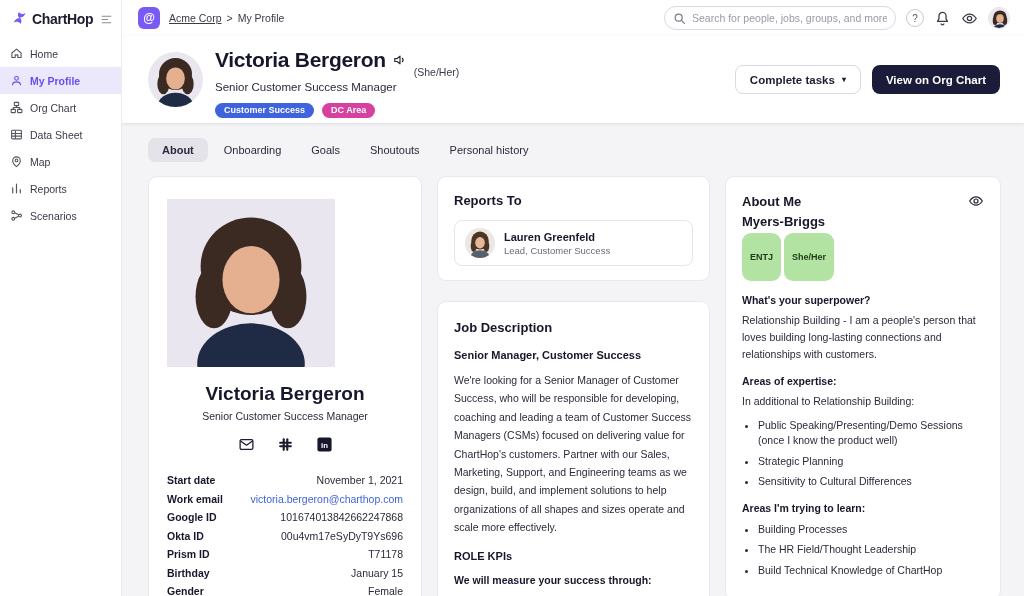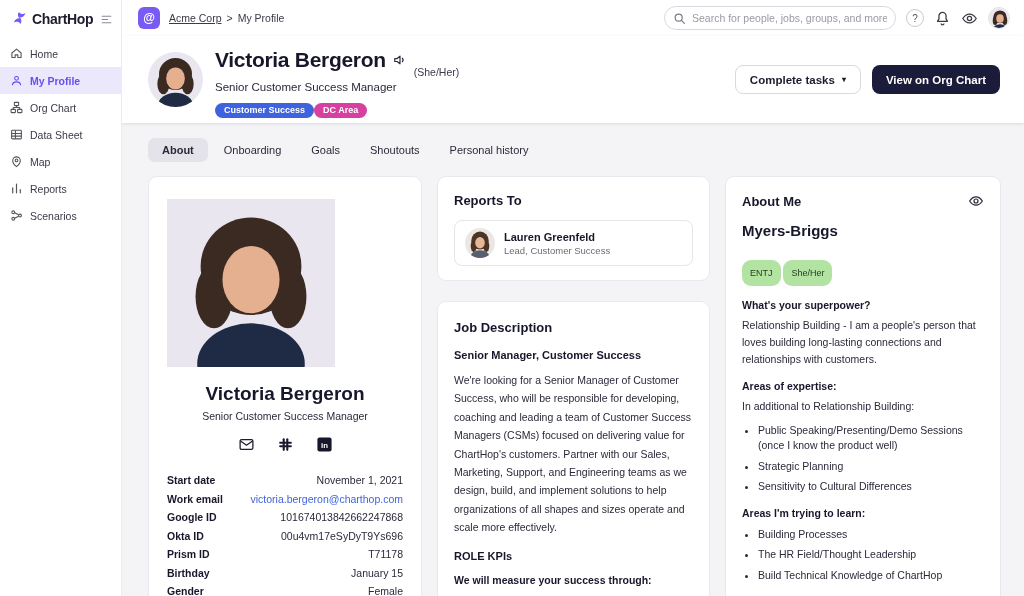--- a/index.html
+++ b/index.html
@@ -47,21 +47,21 @@
   .page-header { position:absolute; left:122px; top:36px; width:902px; height:87px;
     background:#fff; box-shadow:0 1px 3px rgba(20,20,40,.10); display:flex;
     align-items:center; padding:0 24px 0 26px; z-index:2; }
   .hdr-avatar { width:55px; height:55px; border-radius:50%; overflow:hidden; flex:0 0 auto; }
   .hdr-info { margin-left:12px; }
   .hdr-name-row { display:flex; align-items:center; gap:7px; }
   .hdr-name { font-size:21px; font-weight:bold; color:#17172b; letter-spacing:-.3px; }
   .speaker { width:14px; height:14px; color:#2a2a3a; cursor:pointer; }
   .hdr-pronouns { font-size:10.5px; color:#3a3a48;margin-top:24px; }
   .hdr-title { font-size:11.5px; color:#2a2a3a; margin-top:3px; }
-  .badge-row { display:flex; gap:0; margin-top:10px; }
+  .badge-row { display:flex; gap:8px; margin-top:10px; }
   .pill { font-size:9px; font-weight:bold; color:#fff; padding:2.5px 9px; border-radius:9px; }
   .hdr-actions { margin-left:auto; display:flex; gap:11px; align-items:center; }
   .btn { height:29px; border-radius:8px; font-size:11.5px; font-weight:bold;
     display:flex; align-items:center; padding:0 14px; cursor:pointer; gap:7px;
     font-family:"Liberation Sans", sans-serif; }
   .btn-outline { background:#fff; border:1px solid #d9d9e0; color:#1c1c2e; }
   .btn-dark { border:none; color:#fff; }
   .caret { font-size:8px; }
 
   
@@ -102,23 +102,23 @@
   .jd-heading { font-weight:bold; font-size:11px; margin-top:14px; color:#17172b; }
   .jd-body { margin-top:10px; line-height:1.75; }
   .jd-sub { font-weight:bold; margin-top:12px; color:#17172b; }
   ul.bullets { margin:8px 0 0 16px; }
   ul.bullets li { margin-bottom:5px; line-height:1.45; }
 
   
   .about-card { width:276px; padding:16px 16px; font-size:10.5px; color:#2a2a3a; }
   .about-head { display:flex; justify-content:space-between; align-items:center; }
   .eye-btn { width:16px; height:16px; color:#2a2a3a; cursor:pointer; }
-  .mini-label { font-weight:bold; color:#17172b; margin-top:13px; font-size:15px; }
-  .green-pill { display:inline-block; font-size:9px; font-weight:normal; color:#1e3a14;
-    padding:8px 8px; border-radius:9px; margin-top:21px; }
+  .mini-label { font-weight:bold; color:#17172b; margin-top:5px; font-size:13px; }
+  .green-pill { display:inline-block; font-size:9px; font-weight:bold; color:#1e3a14;
+    padding:19px 8px; border-radius:9px; margin-top:4px; }
   .about-h { font-weight:bold; color:#17172b; margin-top:13px; }
   .about-p { margin-top:6px; line-height:1.6; }
 </style>
 </head>
 <body>
 
 <nav class="sidebar">
   <div class="logo-row">
     <span class="logo-mark">
       <svg viewBox="0 0 24 24" width="18" height="18">

